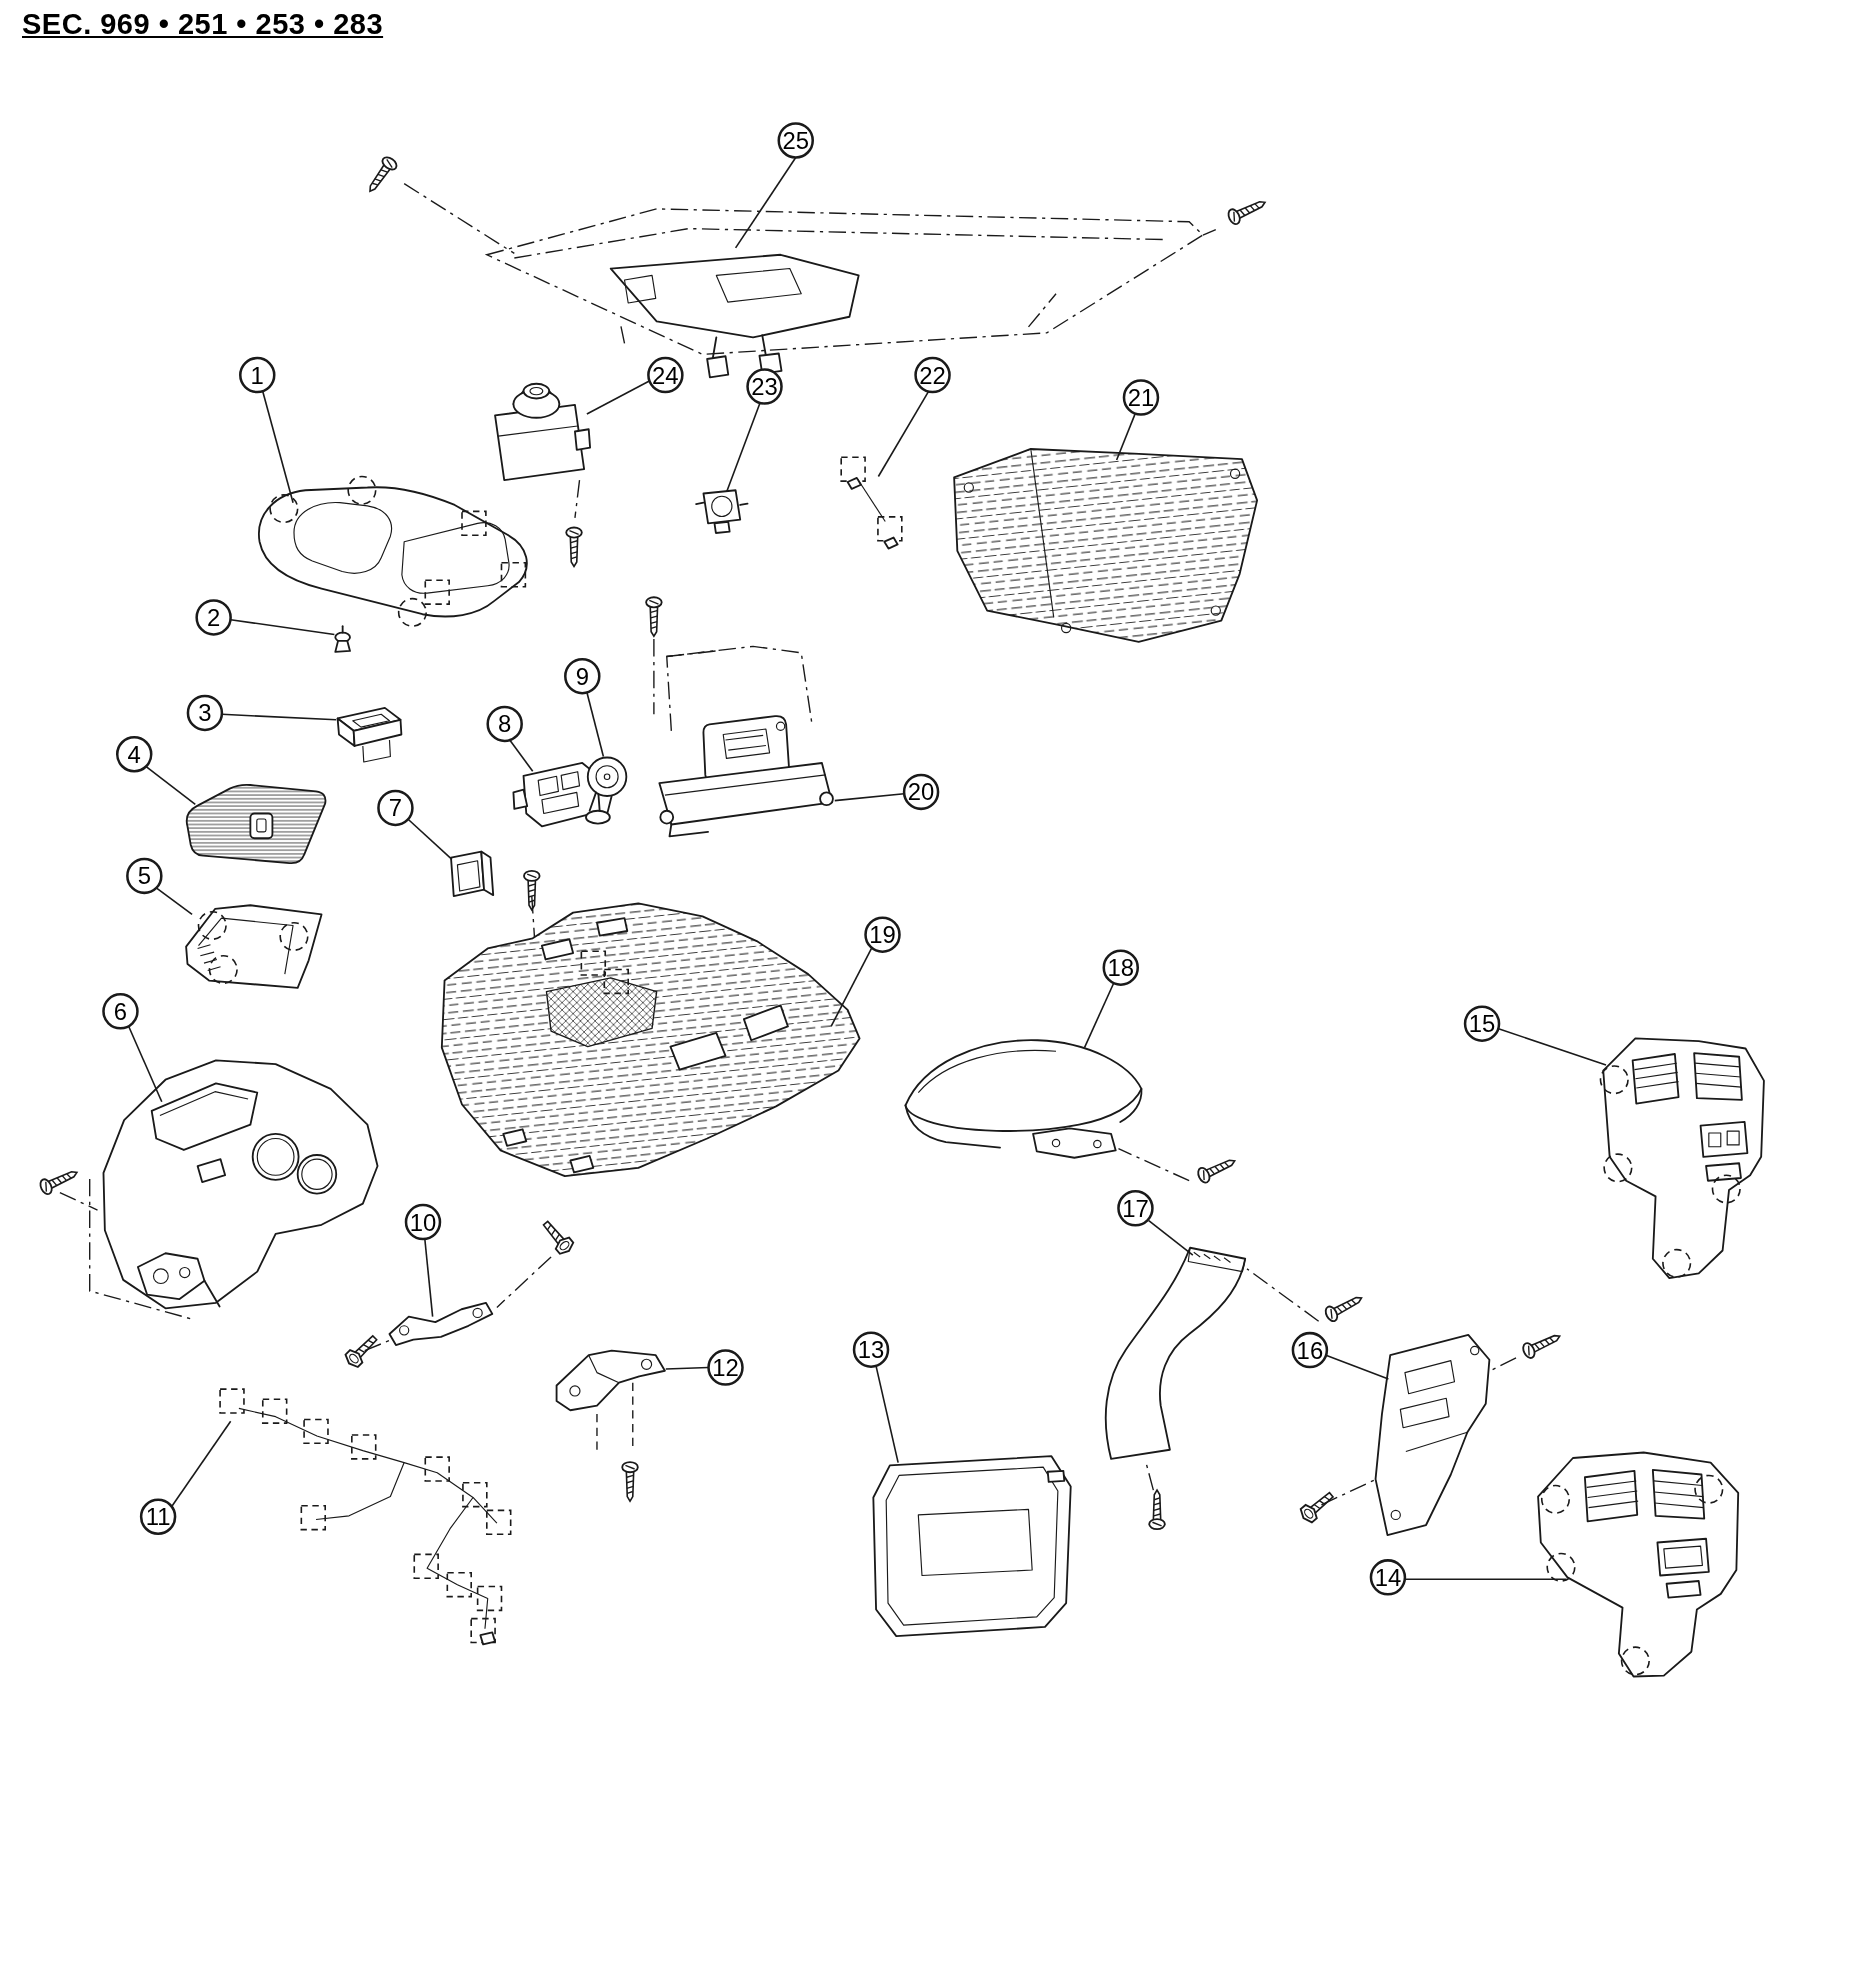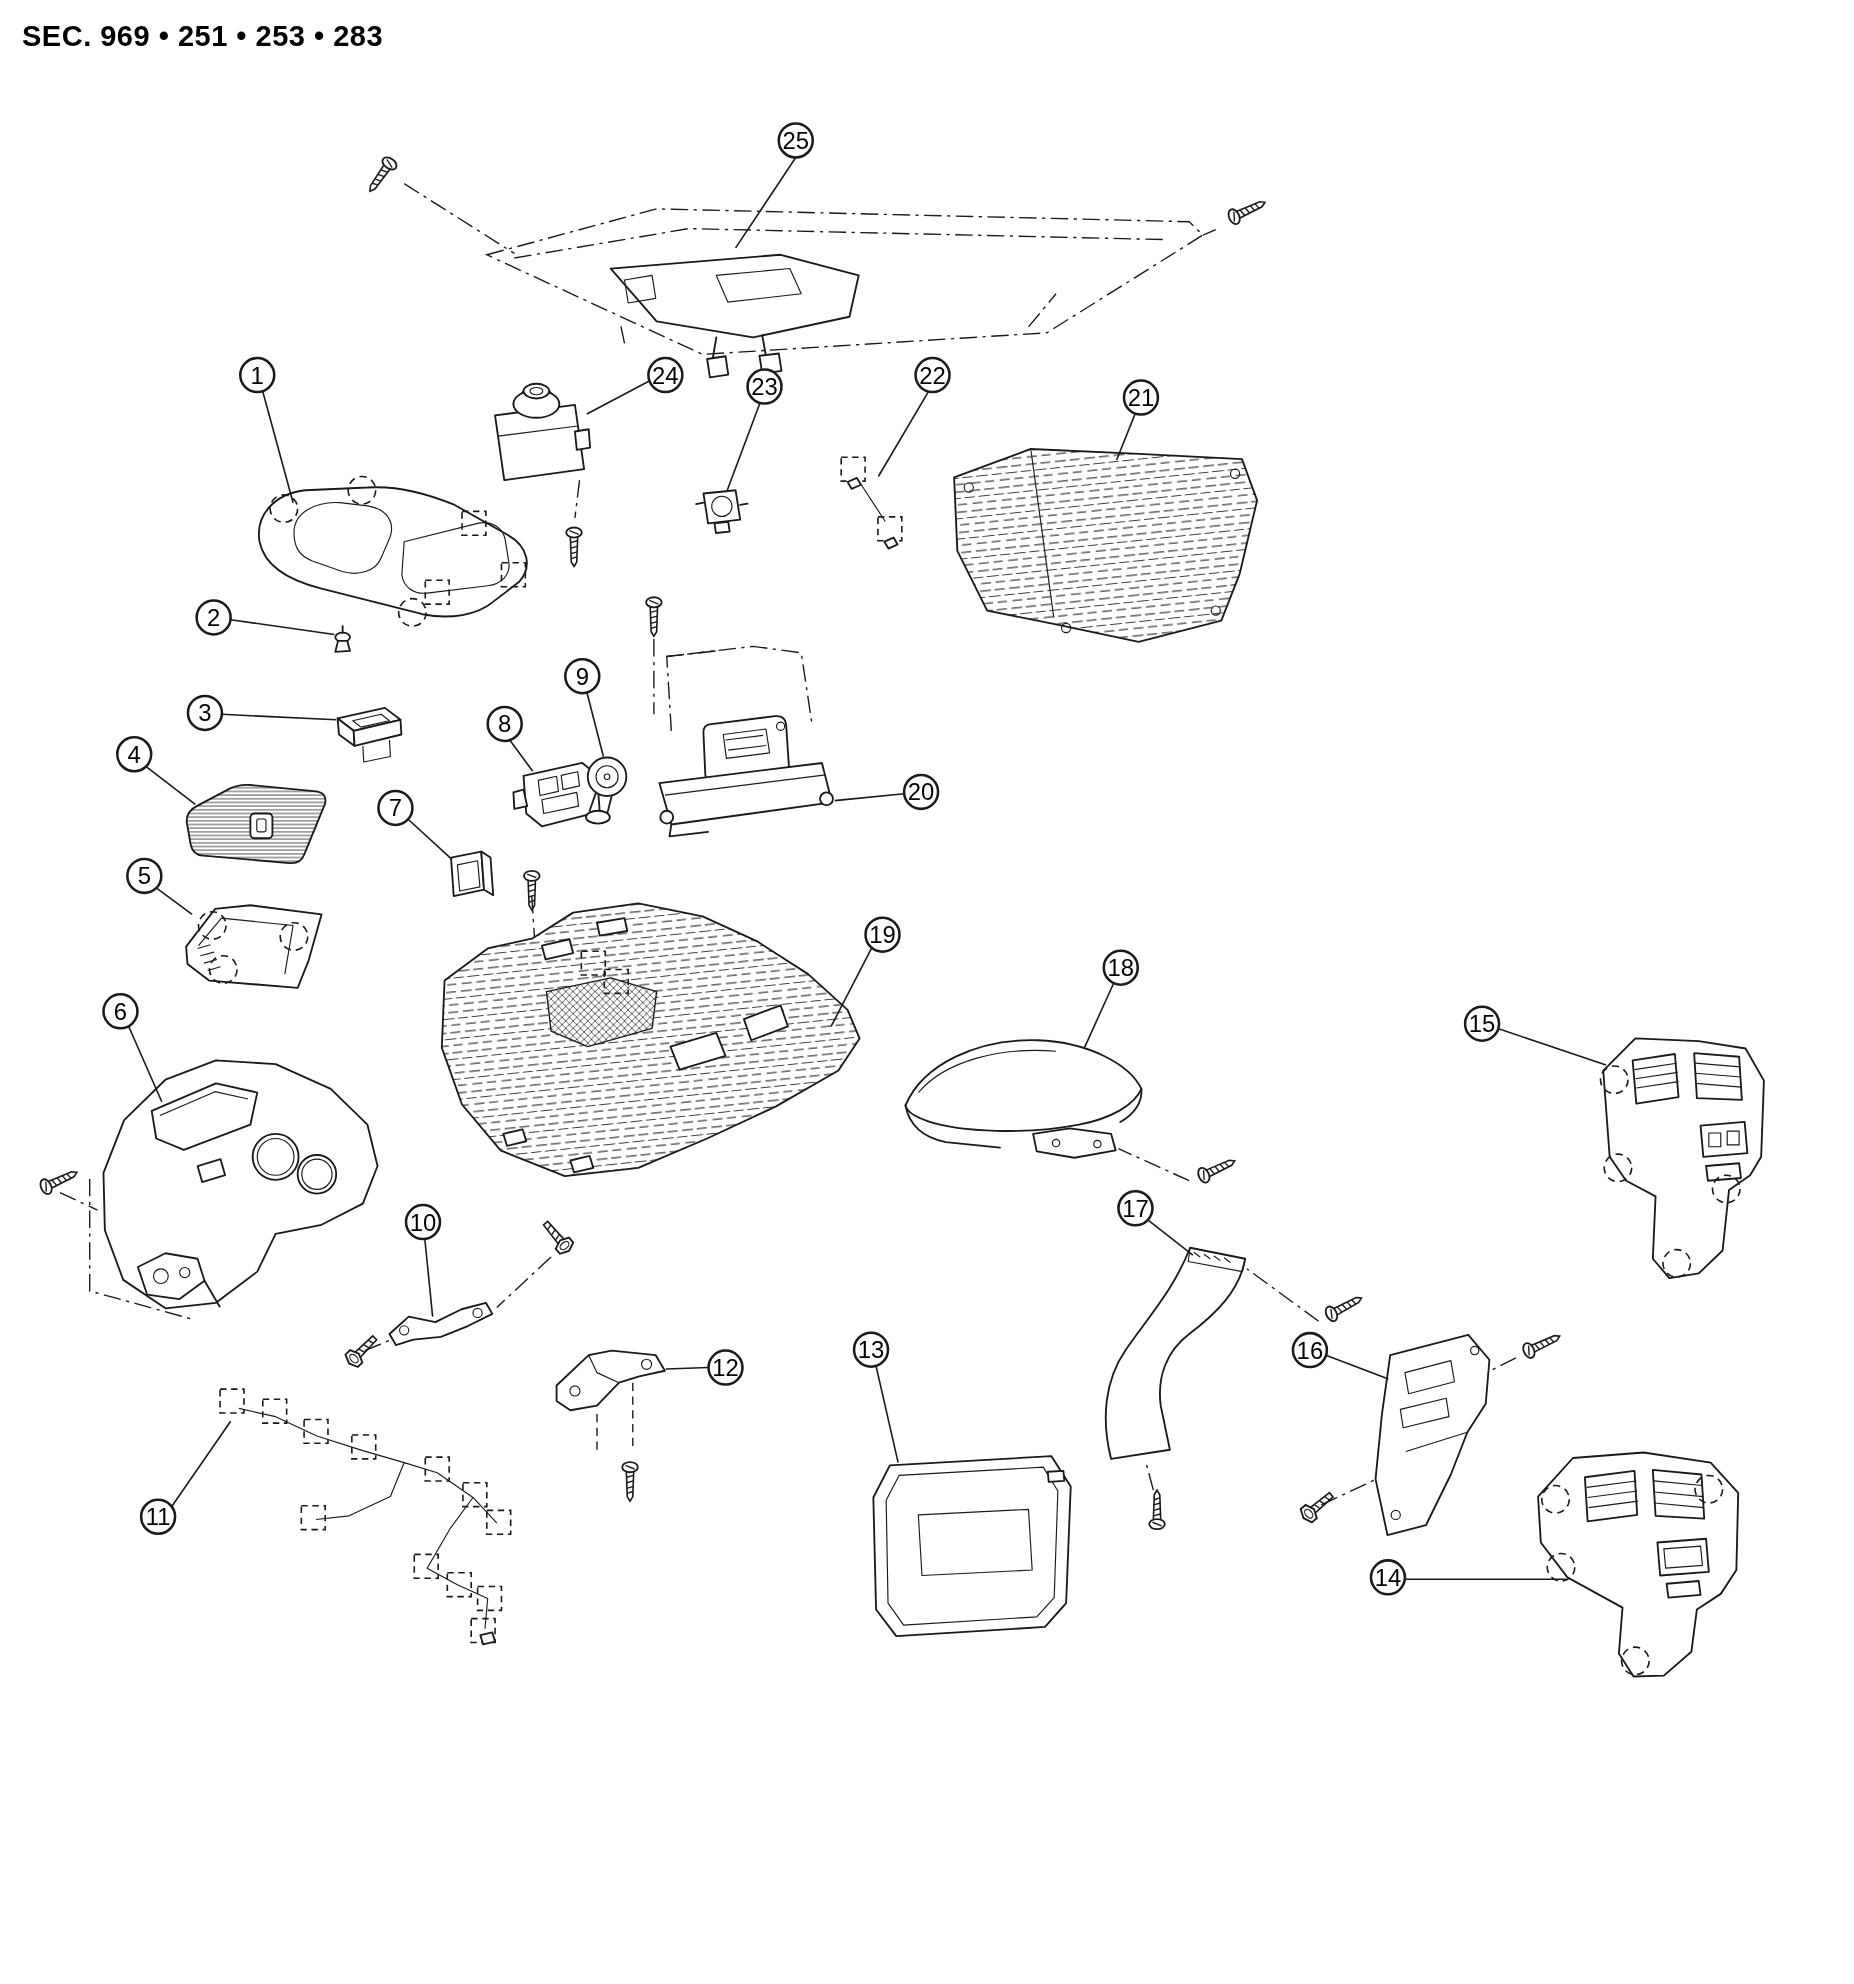--- a/index.html
+++ b/index.html
@@ -1,17 +1,17 @@
 <!DOCTYPE html>
 <html style="font-size:7.3px"><head>
 <meta charset="utf-8">
 <style>
   html,body{margin:0;padding:0;background:#ffffff;}
   body{width:1855px;height:1985px;position:relative;font-family:"Liberation Sans",sans-serif;overflow:hidden;}
-  .title{position:absolute;left:22px;top:20px;margin:0;font-size:29px;font-weight:bold;color:#000;letter-spacing:0.5px;}
+  .title{position:absolute;left:22px;top:8px;margin:0;font-size:29px;font-weight:bold;color:#000;letter-spacing:0.5px;text-decoration:underline;}
   svg{position:absolute;left:0;top:0;}
   .part{fill:#ffffff;stroke:#1a1a1a;stroke-width:4;stroke-linejoin:round;}
   .ln{fill:none;stroke:#1a1a1a;stroke-width:4;stroke-linejoin:round;stroke-linecap:round;}
   .thin{fill:none;stroke:#1a1a1a;stroke-width:2.5;stroke-linejoin:round;}
   .phantom{fill:none;stroke:#1a1a1a;stroke-width:3;stroke-dasharray:38 12 7 12;}
   .dash{fill:none;stroke:#1a1a1a;stroke-width:3;stroke-dasharray:18 12;}
   .leader{fill:none;stroke:#1a1a1a;stroke-width:3.5;}
   .callout circle{fill:#ffffff;stroke:#1a1a1a;stroke-width:5.5;}
   .callout text{font-family:"Liberation Sans",sans-serif;font-size:52px;fill:#000;text-anchor:middle;dominant-baseline:central;}
   .texfill{fill:url(#tex);stroke:#1a1a1a;stroke-width:4;stroke-linejoin:round;}

